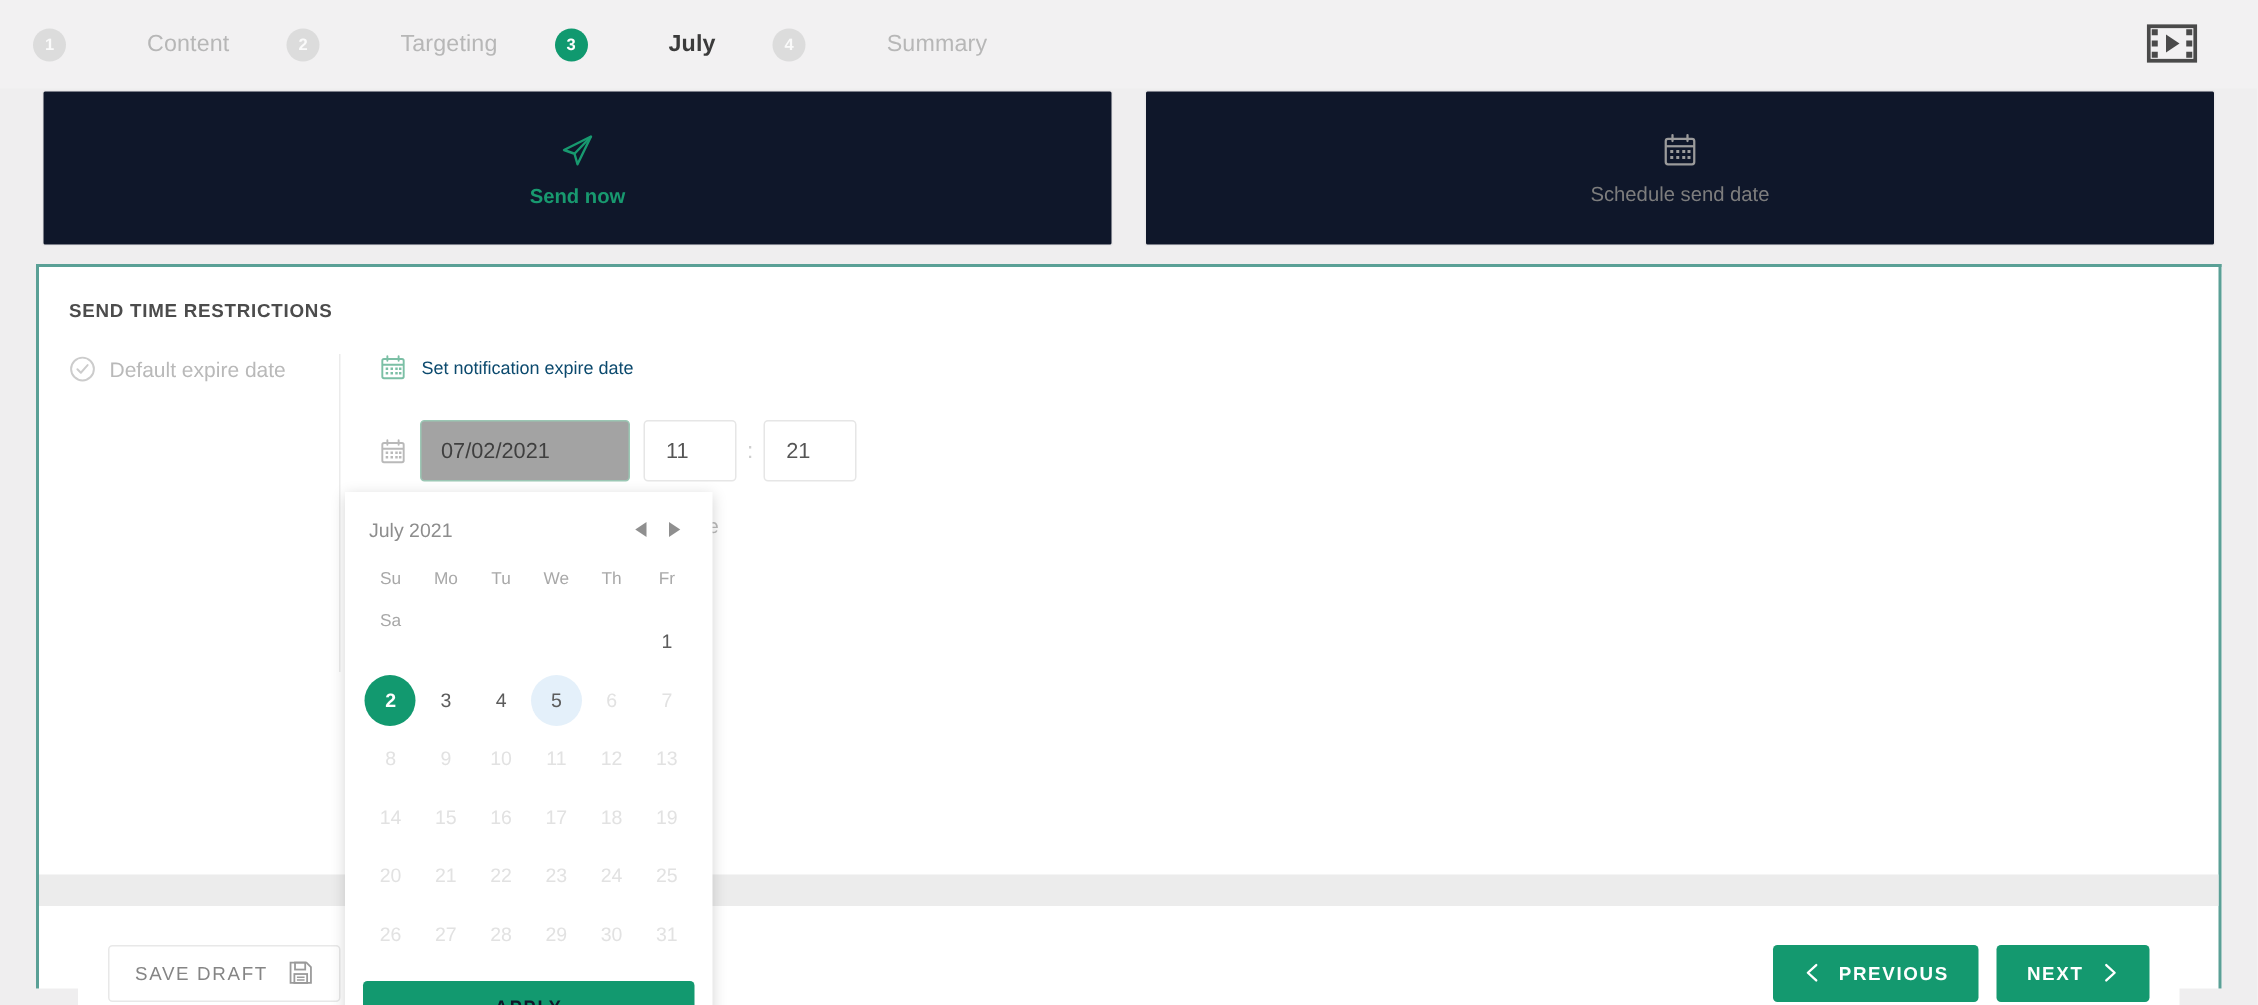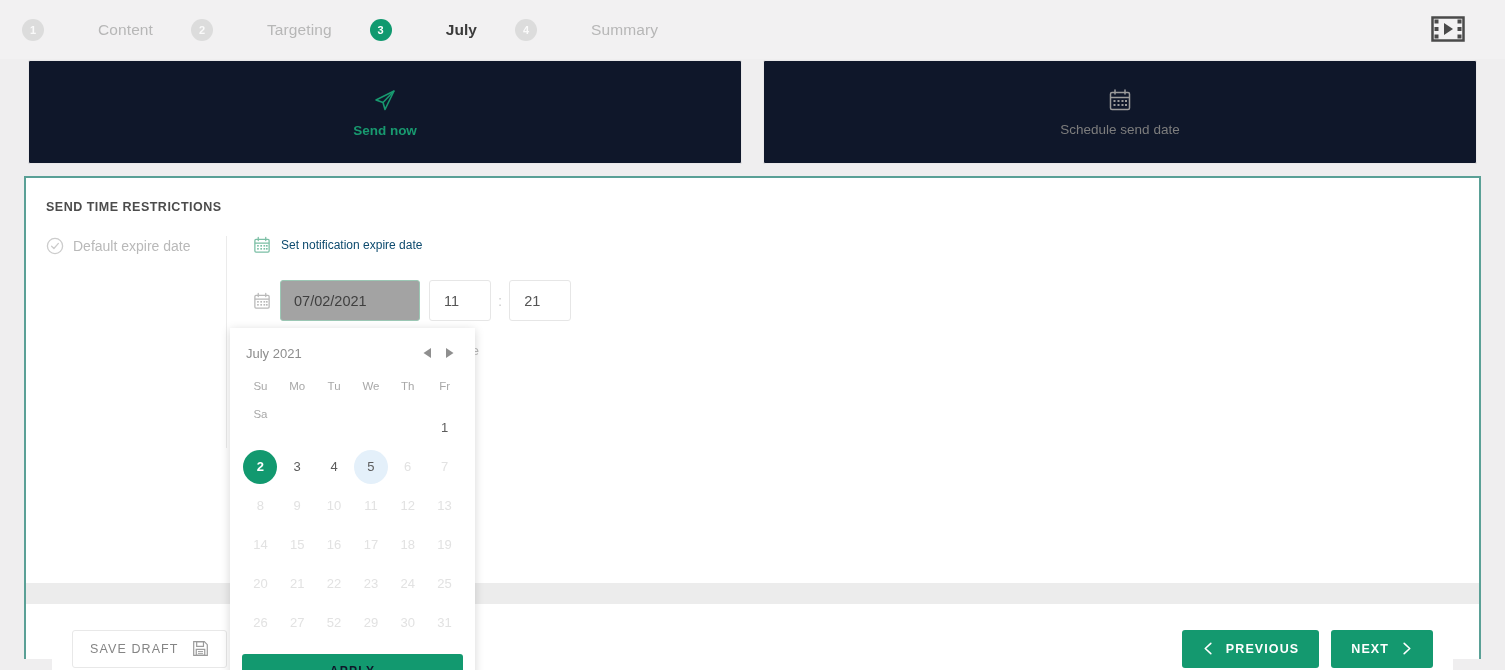--- a/index.html
+++ b/index.html
@@ -444,21 +444,21 @@
           <div class="cal-day disabled">
             <span>25</span>
           </div>
           <div class="cal-day disabled">
             <span>26</span>
           </div>
           <div class="cal-day disabled">
             <span>27</span>
           </div>
           <div class="cal-day disabled">
-            <span>52</span>
+            <span>28</span>
           </div>
           <div class="cal-day disabled">
             <span>29</span>
           </div>
           <div class="cal-day disabled">
             <span>30</span>
           </div>
           <div class="cal-day disabled">
             <span>31</span>
           </div>

